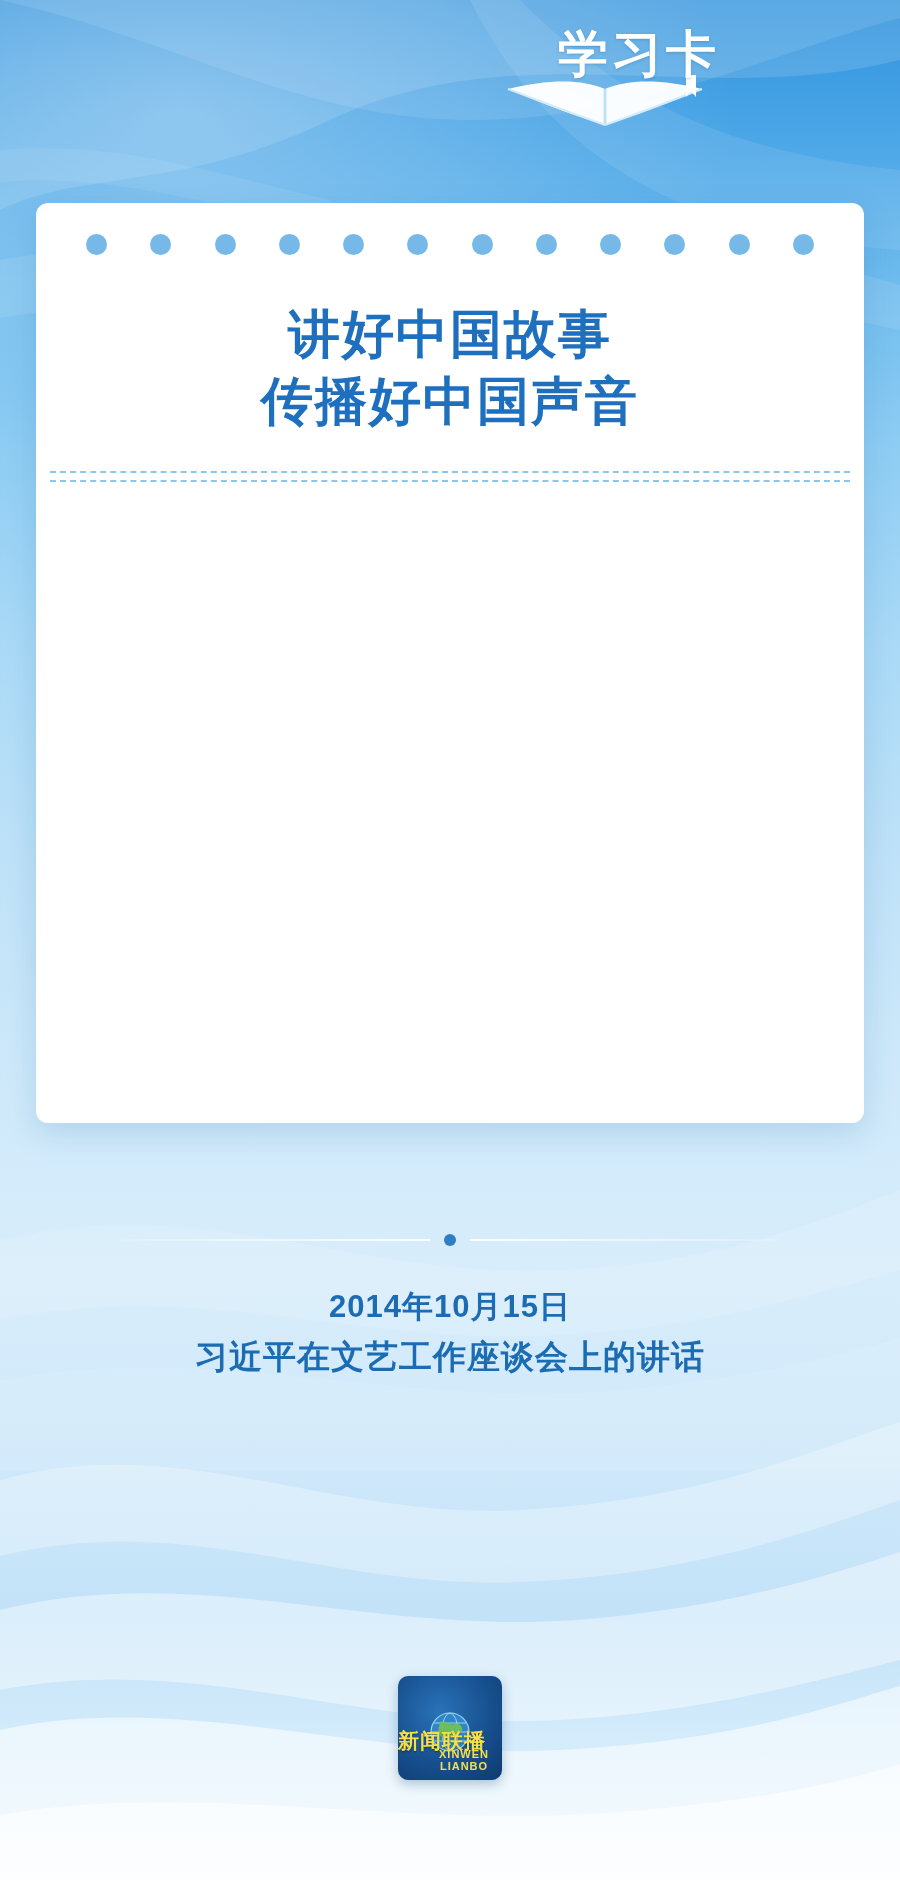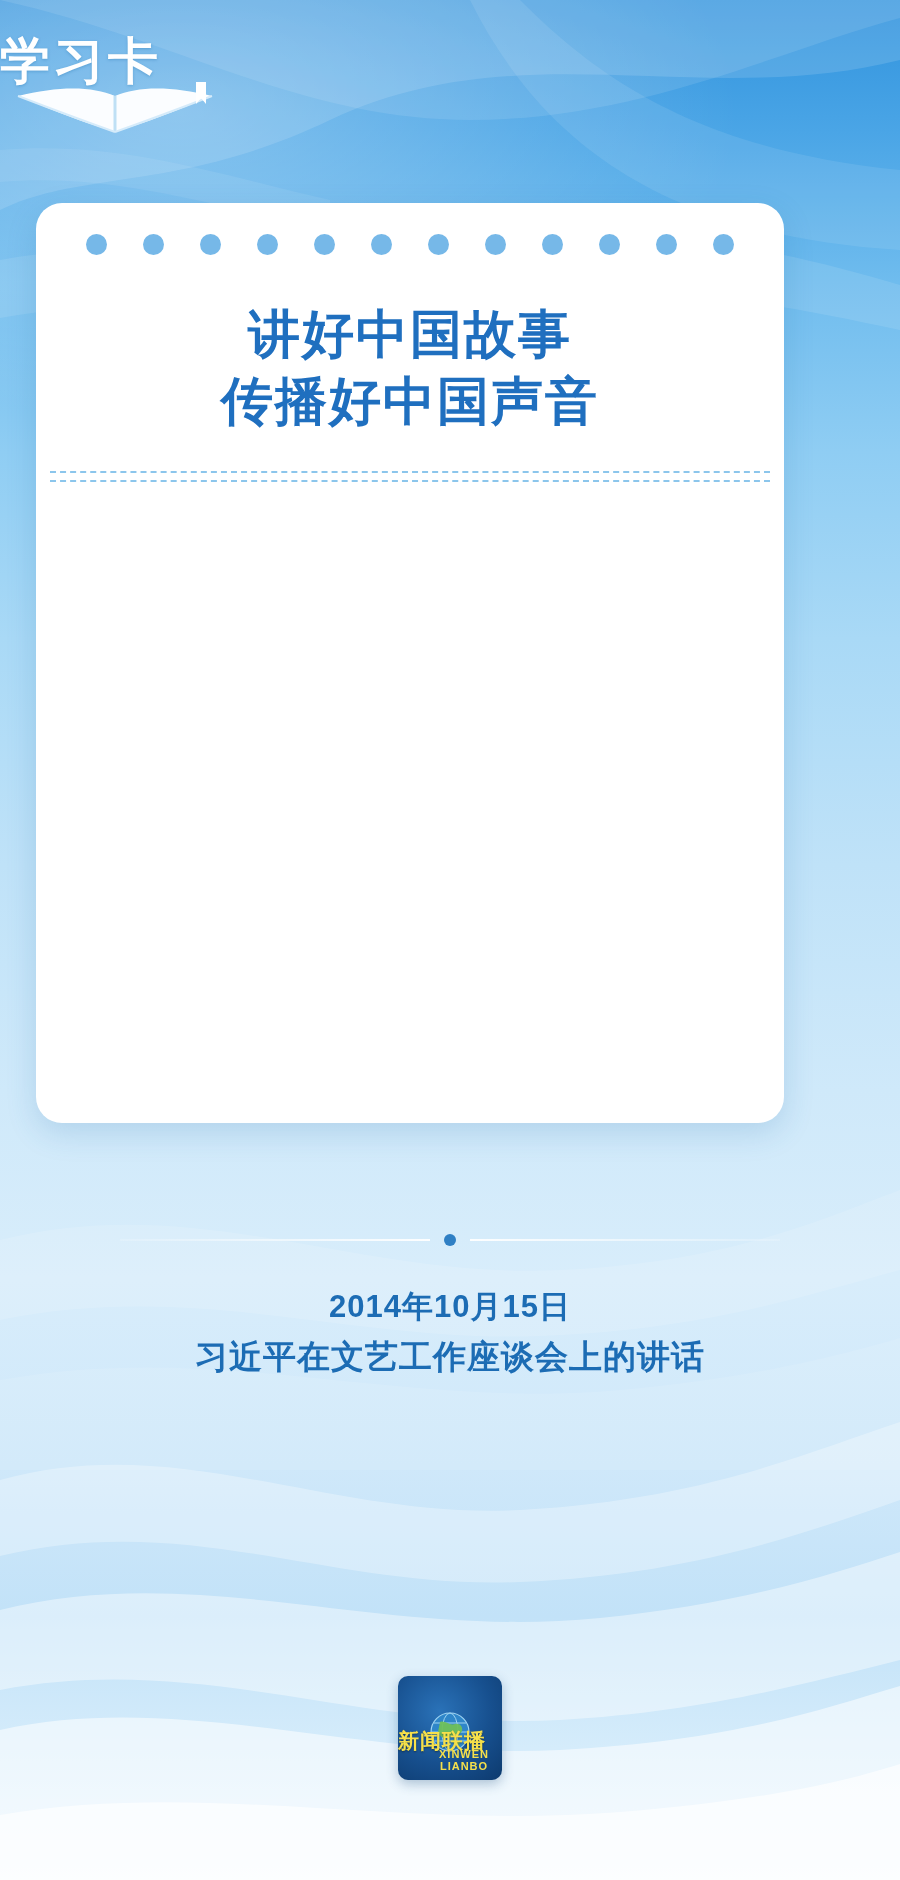--- a/index.html
+++ b/index.html
@@ -42,27 +42,27 @@
   .sw-bottom {
     bottom: 0; left: 0; width: 900px; height: 520px;
   }
   .sw-mid {
     top: 1150px; left: 0; width: 900px; height: 320px;
   }
 
   
   .header {
     position: absolute;
-    top: 36px;
+    top: 29px;
     left: 0;
     width: 720px;
     height: 130px;
     display: flex;
     flex-direction: column;
-    align-items: flex-start;
+    align-items: flex-end;
     justify-content: flex-start;
   }
   .brand-title {
     font-family: "Liberation Serif", serif;
     font-weight: bold;
     font-size: 50px;
     color: #ffffff;
     letter-spacing: 4px;
     line-height: 1;
     text-shadow: 0 1px 3px rgba(30,110,170,0.35);
@@ -73,24 +73,24 @@
     margin-top: -6px;
     position: relative;
     z-index: 1;
   }
 
   
   .card {
     position: absolute;
     left: 36px;
     top: 203px;
-    width: 748px;
+    width: 828px;
     height: 920px;
     background: #ffffff;
-    border-radius: 26px;
+    border-radius: 12px;
     box-shadow: 0 10px 30px rgba(40,110,170,0.18);
     box-sizing: border-box;
     padding: 4px 50px;
   }
   .punch-row {
     position: absolute;
     left: 50px;
     right: 50px;
     top: 30px;
     height: 22px;

